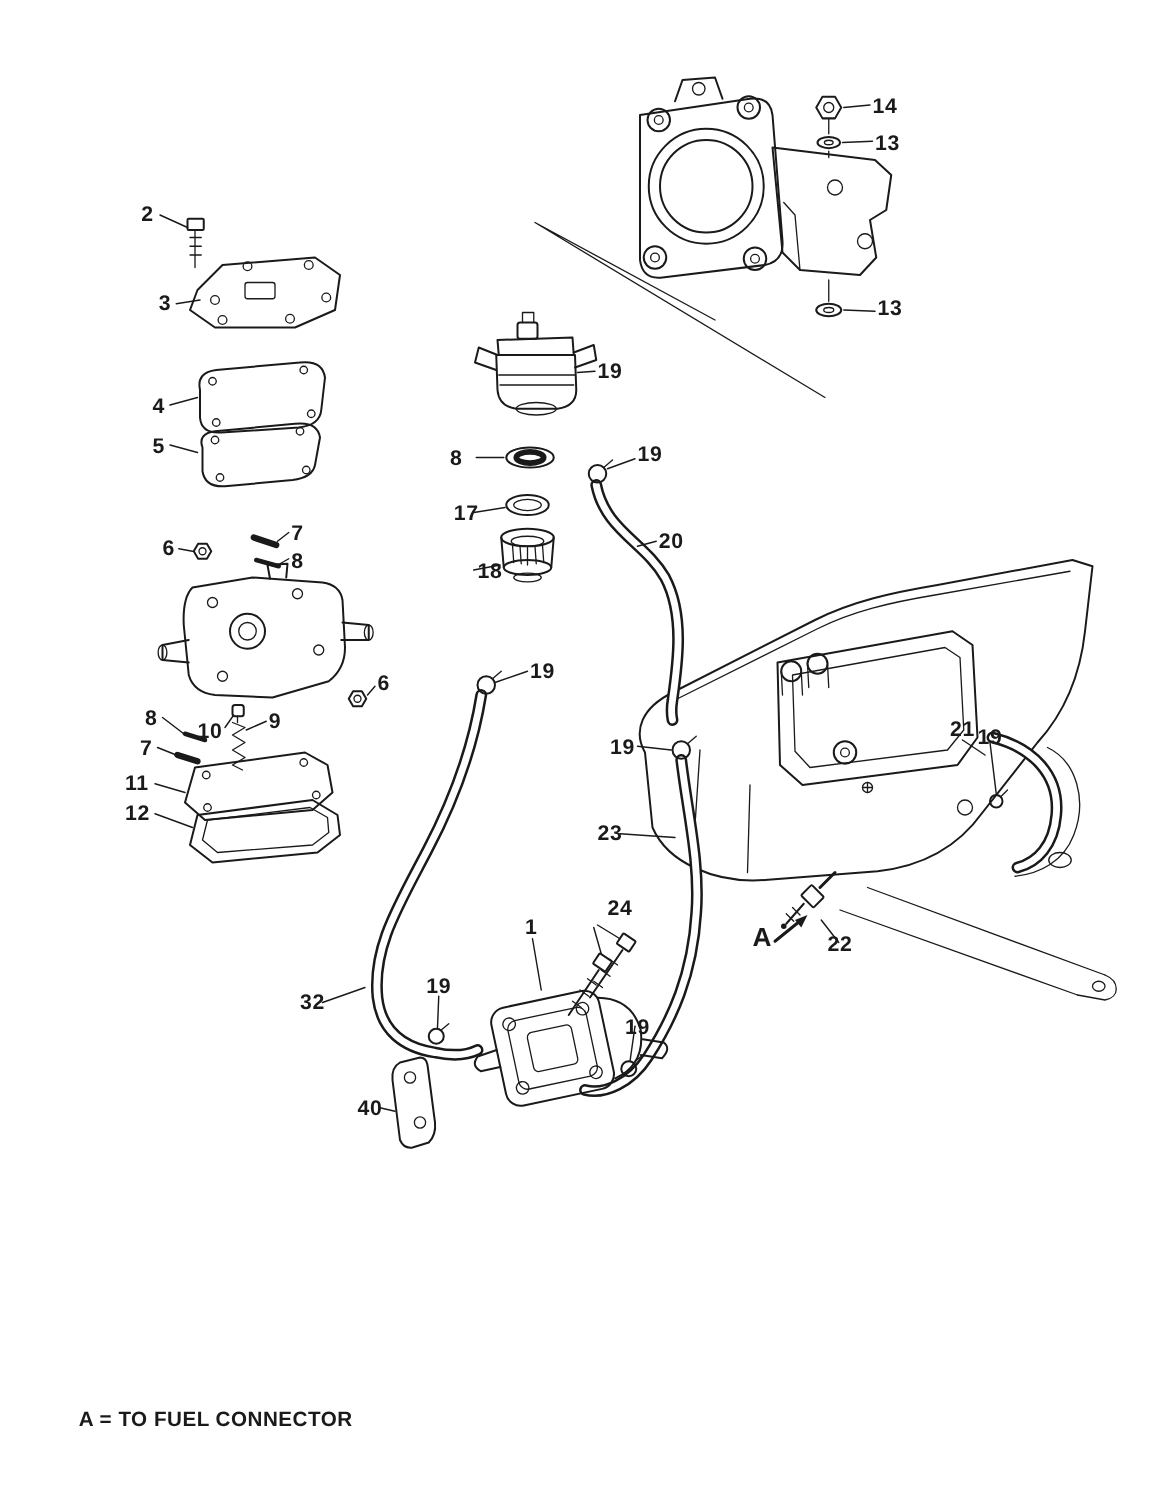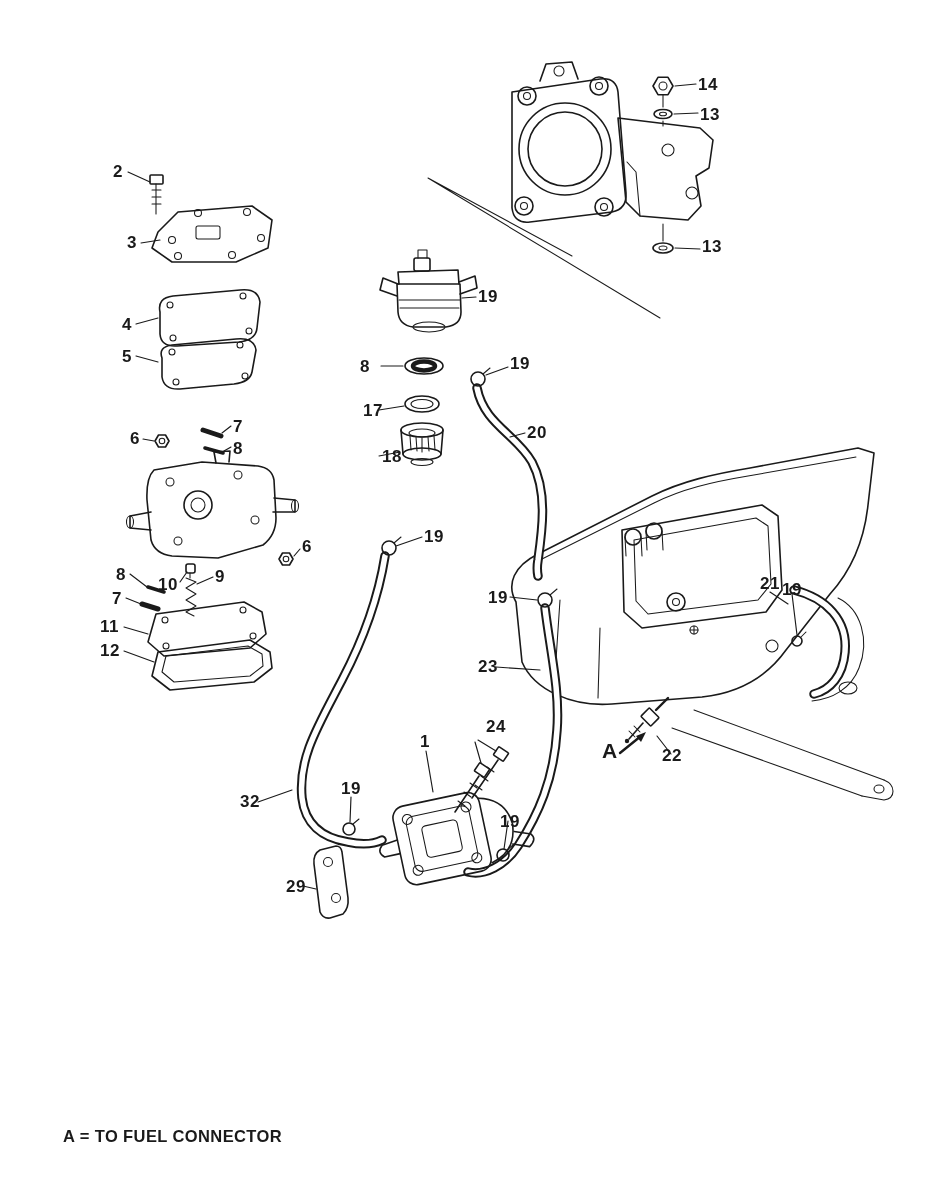--- a/index.html
+++ b/index.html
@@ -322,17 +322,17 @@
       <div class="callout" style="left: 760px; top: 575px;">21</div>
       <div class="callout" style="left: 782px; top: 581px;">19</div>
       <div class="callout" style="left: 478px; top: 658px;">23</div>
       <div class="callout" style="left: 486px; top: 718px;">24</div>
       <div class="callout" style="left: 420px; top: 733px;">1</div>
       <div class="callout big" style="left: 602px; top: 740px;">A</div>
       <div class="callout" style="left: 662px; top: 747px;">22</div>
       <div class="callout" style="left: 341px; top: 780px;">19</div>
       <div class="callout" style="left: 240px; top: 793px;">32</div>
       <div class="callout" style="left: 500px; top: 813px;">19</div>
-      <div class="callout" style="left: 286px; top: 878px;">29</div>
+      <div class="callout" style="left: 286px; top: 878px;">40</div>
     </div>
 
   <div class="note">A = TO FUEL CONNECTOR</div>
 </div>
 
 </body></html>

